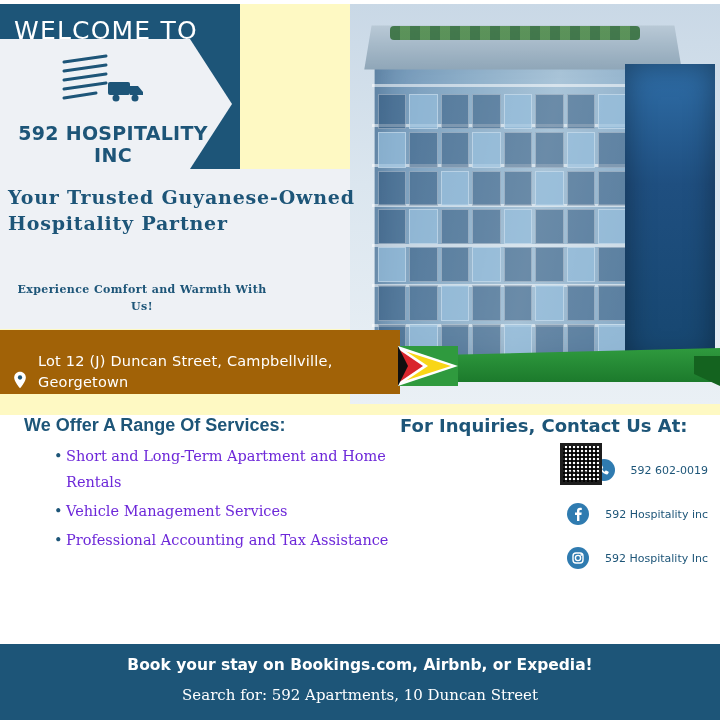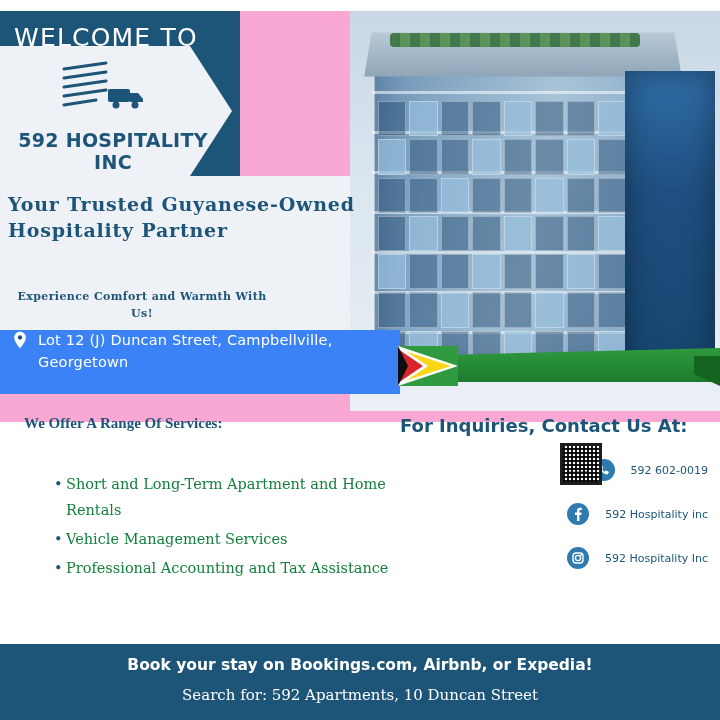--- a/index.html
+++ b/index.html
@@ -17,24 +17,24 @@
     position: relative;
     width: 720px;
     height: 720px;
     background: #ffffff;
     overflow: hidden;
   }
 
   
   .top-band {
     position: absolute;
-    left: 0; top: 11px;
+    left: 0; top: 4px;
     width: 720px;
     height: 411px;
-    background: #f9a8d4;
+    background: #fef9c3;
     overflow: hidden;
   }
   .top-lower-band {
     position: absolute;
     left: 0; top: 165px;
     width: 400px;
     height: 160px;
     background: #eef1f5;
   }
 
@@ -171,24 +171,24 @@
     text-align: center;
     letter-spacing: .4px;
     font-family: "DejaVu Serif", serif;
   }
 
   
   .address-bar {
     position: absolute;
     left: 0; top: 330px;
     width: 400px; height: 64px;
-    background: #3b82f6;
+    background: #a16207;
     color: #ffffff;
     display: flex;
-    align-items: flex-start;
+    align-items: flex-end;
     padding: 0 10px;
     box-sizing: border-box;
   }
   .pin-icon { flex: 0 0 22px; margin-right: 6px; }
   .address-text {
     font-size: 14.5px;
     line-height: 1.5;
     font-family: "DejaVu Sans", sans-serif;
     letter-spacing: .2px;
   }
@@ -217,29 +217,29 @@
     position: absolute;
     left: 0; top: 0;
     width: 64px; height: 52px;
   }
 
   
   .services-title {
     position: absolute;
     left: 24px; top: 415px;
     color: #1d5578;
-    font-size: 15px;
+    font-size: 18px;
     font-weight: 700;
-    font-family: Liberation Serif, serif;
+    font-family: Liberation Sans, sans-serif;
   }
   .services-list {
     position: absolute;
-    left: 14px; top: 456px;
+    left: 14px; top: 428px;
     width: 350px;
-    color: #15803d;
+    color: #6d28d9;
     font-size: 14.5px;
     line-height: 1.85;
     font-family: "DejaVu Serif", serif;
   }
   .services-list li {
     list-style: none;
     position: relative;
     padding-left: 12px;
     margin-bottom: 2px;
   }

